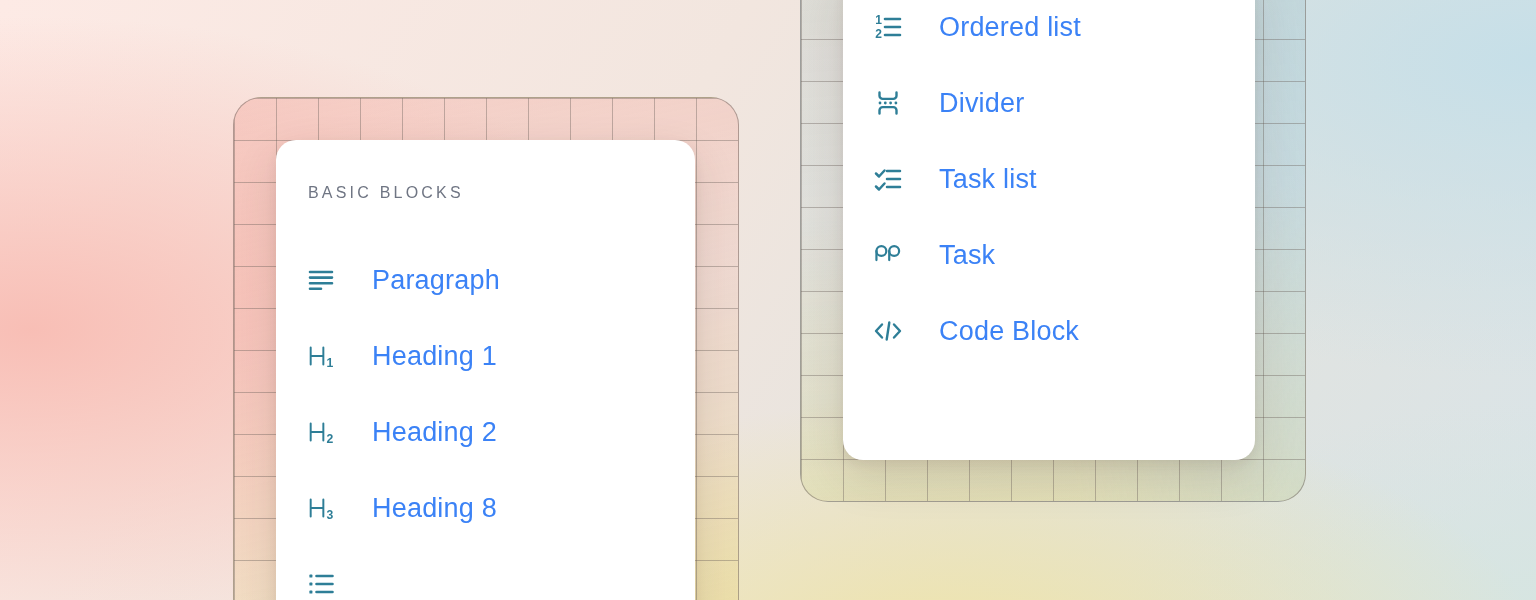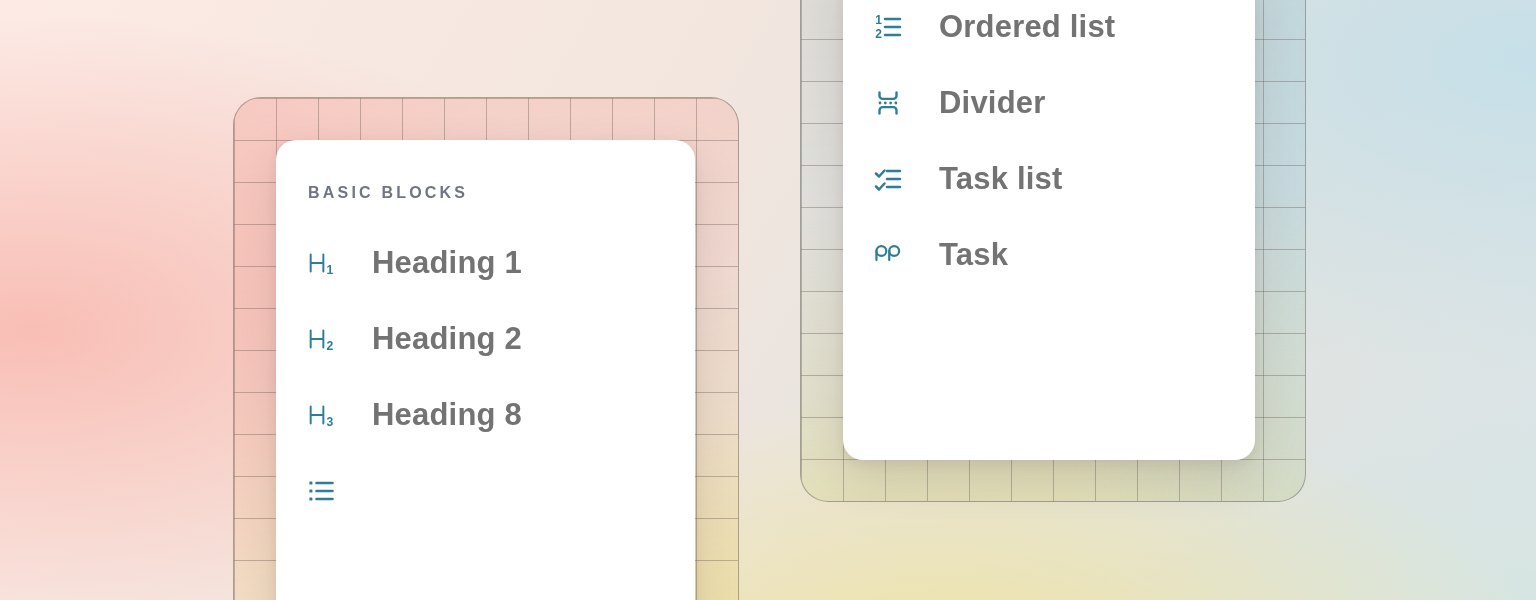--- a/index.html
+++ b/index.html
@@ -73,24 +73,24 @@
     left: 843px;
     top: -30px;
     width: 412px;
     height: 490px;
   }
   .section-label {
     padding: 43px 30px 0 32px;
     height: 19px;
     line-height: 19px;
     font-size: 16px;
-    font-weight: 700;
+    font-weight: 400;
     letter-spacing: 3.2px;
     color: #6f7583;
-    margin-bottom: 23px;
+    margin-bottom: 40px;
     white-space: nowrap;
   }
   .menu-list {
     display: flex;
     flex-direction: column;
   }
   .right-card .menu-list {
     padding-top: 19px;
   }
   .menu-item {
@@ -109,38 +109,46 @@
     display: inline-flex;
     align-items: center;
     justify-content: center;
   }
   .menu-item .icon svg {
     width: 30px;
     height: 30px;
     display: block;
   }
   .menu-item .label {
-    font-size: 31px;
-    font-weight: 700;
-    color: #737373;
+    font-size: 27px;
+    font-weight: 400;
+    color: #3b82f6;
     letter-spacing: 0.2px;
     white-space: nowrap;
   }
 </style>
 </head>
 <body>
 
 <div class="scene">
 
   <div class="grid-panel left"></div>
   <div class="grid-panel right"></div>
 
   <div class="card left-card">
     <div class="section-label">BASIC BLOCKS</div>
     <div class="menu-list">
+        <div class="menu-item">
+          <span class="icon">
+            <svg viewBox="0 0 30 30" fill="none" stroke="currentColor" stroke-width="2.6" stroke-linecap="round">
+              <path d="M4 7h22M4 12.6h22M4 18.2h22M4 23.8h11"></path>
+            </svg>
+          </span>
+          <span class="label">Paragraph</span>
+        </div>
         <div class="menu-item">
           <span class="icon">
             <svg viewBox="0 0 32 30" fill="none" stroke="currentColor" stroke-width="2.1" stroke-linecap="round">
               <path d="M5 6v18M18.5 6v18M5 15h13.5"></path>
               <text x="25.5" y="26.5" text-anchor="middle" stroke="none" fill="currentColor" font-family="Liberation Sans, sans-serif" font-size="13" font-weight="700">1</text>
             </svg>
           </span>
           <span class="label">Heading 1</span>
         </div>
         <div class="menu-item">
@@ -213,16 +221,26 @@
           <span class="icon">
             <svg viewBox="0 0 34 30" fill="none" stroke="currentColor" stroke-width="2.5" stroke-linecap="round">
               <circle cx="9.5" cy="10.5" r="5.6"></circle>
               <path d="M3.9 10.5v10.3"></path>
               <circle cx="24" cy="10.5" r="5.6"></circle>
               <path d="M18.4 10.5v10.3"></path>
             </svg>
           </span>
           <span class="label">Task</span>
         </div>
+        <div class="menu-item">
+          <span class="icon">
+            <svg viewBox="0 0 30 30" fill="none" stroke="currentColor" stroke-width="2.4" stroke-linecap="round" stroke-linejoin="round">
+              <path d="M9 8.5 3 15l6 6.5"></path>
+              <path d="M21 8.5 27 15l-6 6.5"></path>
+              <path d="M16.3 6.5 13.7 23.5"></path>
+            </svg>
+          </span>
+          <span class="label">Code Block</span>
+        </div>
       </div>
   </div>
 
 </div>
 
 </body></html>

